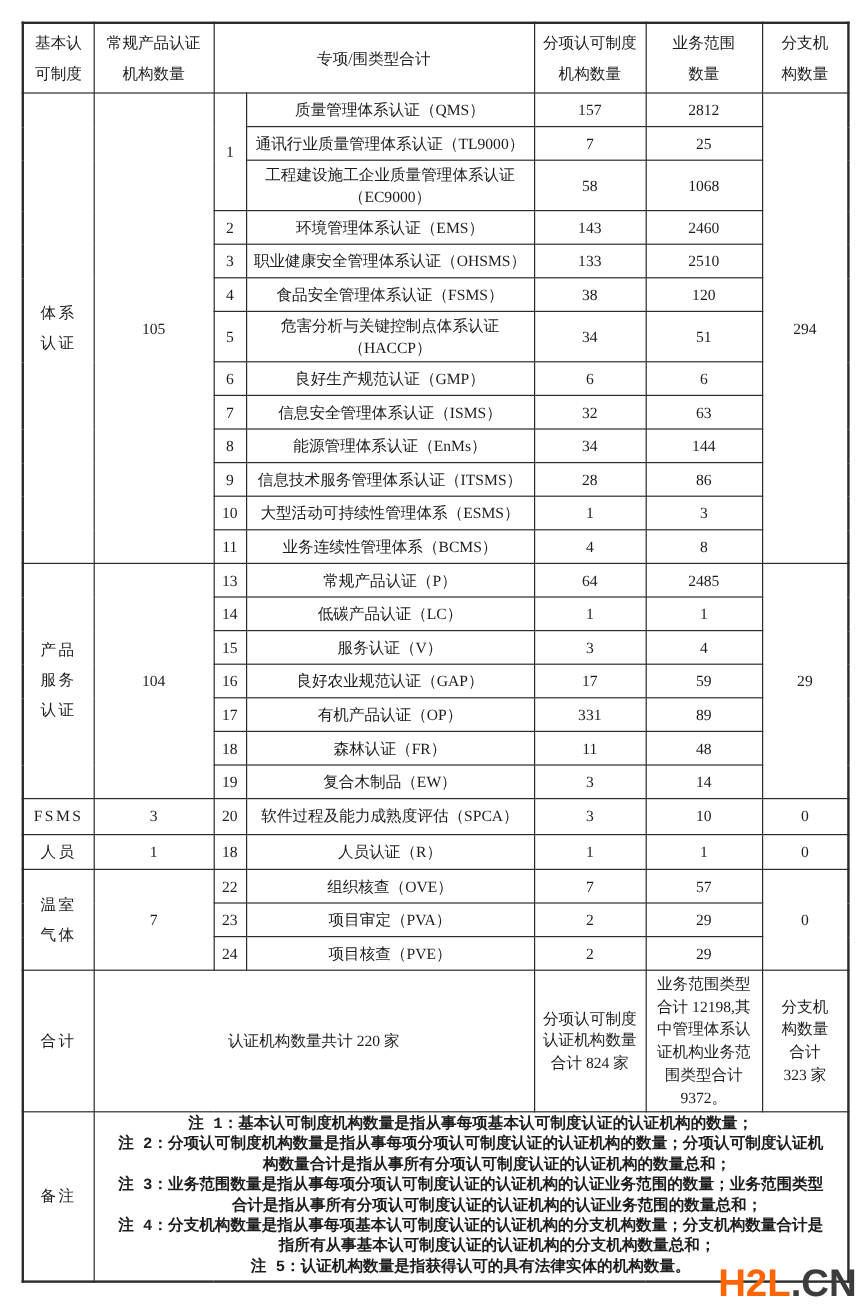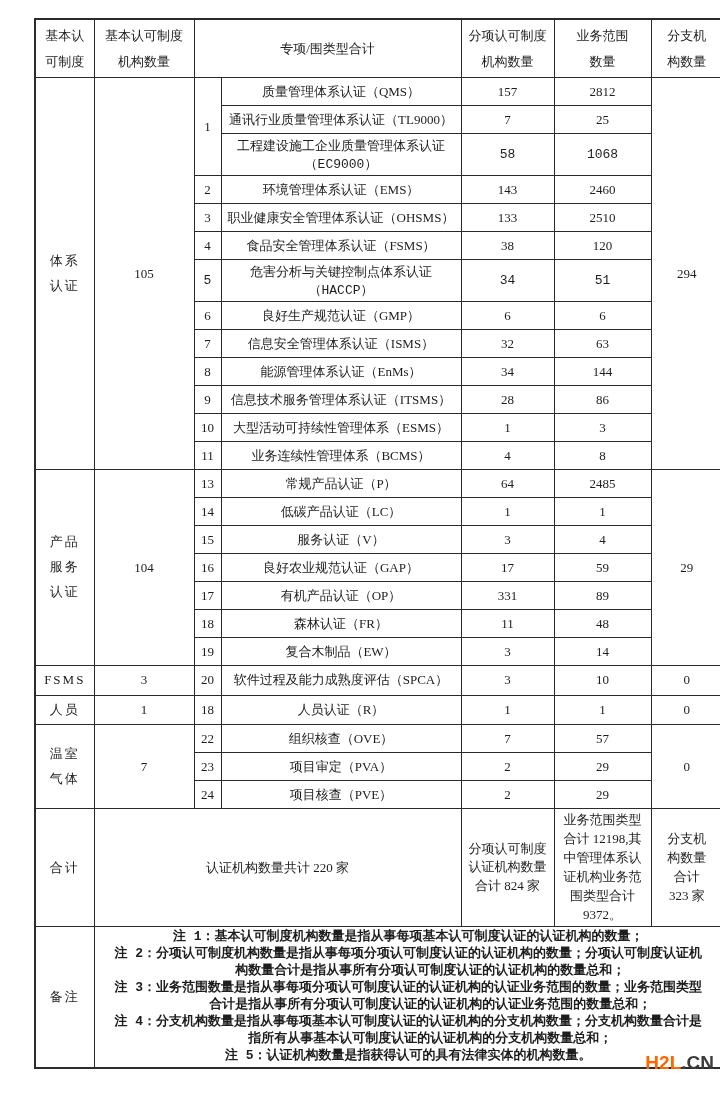--- a/index.html
+++ b/index.html
@@ -3,21 +3,21 @@
 <meta charset="utf-8">
 <style>
   html, body {
     margin: 0; padding: 0;
     width: 720px; height: 1095px;
     background: #ffffff;
     font-family: "Liberation Serif", "DejaVu Serif", serif;
     color: #1d1d1d;
     position: relative;
   }
-  .page { position: absolute; inset: 0; margin-left: 16px; }
+  .page { position: absolute; inset: 0; }
 
   table.acc-table {
     position: absolute;
     left: 18px; top: 18px;
     width: 688px;
     border-collapse: collapse;
     table-layout: fixed;
     border: 2px solid #2b2b2b;
   }
   .acc-table td, .acc-table th {
@@ -31,21 +31,21 @@
   }
   thead th {
     font-weight: bold;
     font-size: 14px;
     height: 53px;
     white-space: pre-line;
     line-height: 2.0;
     padding: 0 2px;
   }
   tr.row   { height: 28px; }
-  tr.tall  { height: 42px; font-family: Liberation Mono, monospace; }
+  tr.tall  { height: 42px; }
   .c-group {
     white-space: pre-line;
     line-height: 1.9;
     letter-spacing: 2px;
     font-size: 13.5px;
   }
   .c-count  { font-weight: bold; font-size: 14px; }
   .c-idx    { font-size: 13px; }
   .c-name   {
     text-align: left;
@@ -80,21 +80,21 @@
     text-indent: -44px;
     white-space: pre-line;
     font-family: Liberation Mono, monospace;
   }
 
   .watermark {
     position: absolute;
     top: 1053px; right: 6px;
     font-family: "Liberation Sans", "DejaVu Sans", sans-serif;
     font-weight: bold;
-    font-size: 19px;
+    font-size: 32px;
     line-height: 1;
   }
   .wm-brand  { color: #ff6600; }
   .wm-suffix { color: #3c3c3c; }
 </style>
 </head>
 <body>
 
 <div class="page">
   <table class="acc-table">
@@ -104,21 +104,21 @@
       <col style="width:27px">
       <col style="width:240px">
       <col style="width:93px">
       <col style="width:97px">
       <col style="width:72px">
     </colgroup>
     <thead>
       <tr>
         <th>基本认
 可制度</th>
-        <th>基本认可制度
+        <th>常规产品认证
 机构数量</th>
         <th colspan="2">专项/围类型合计</th>
         <th>分项认可制度
 机构数量</th>
         <th>业务范围
 数量</th>
         <th>分支机
 构数量</th>
       </tr>
     </thead>

